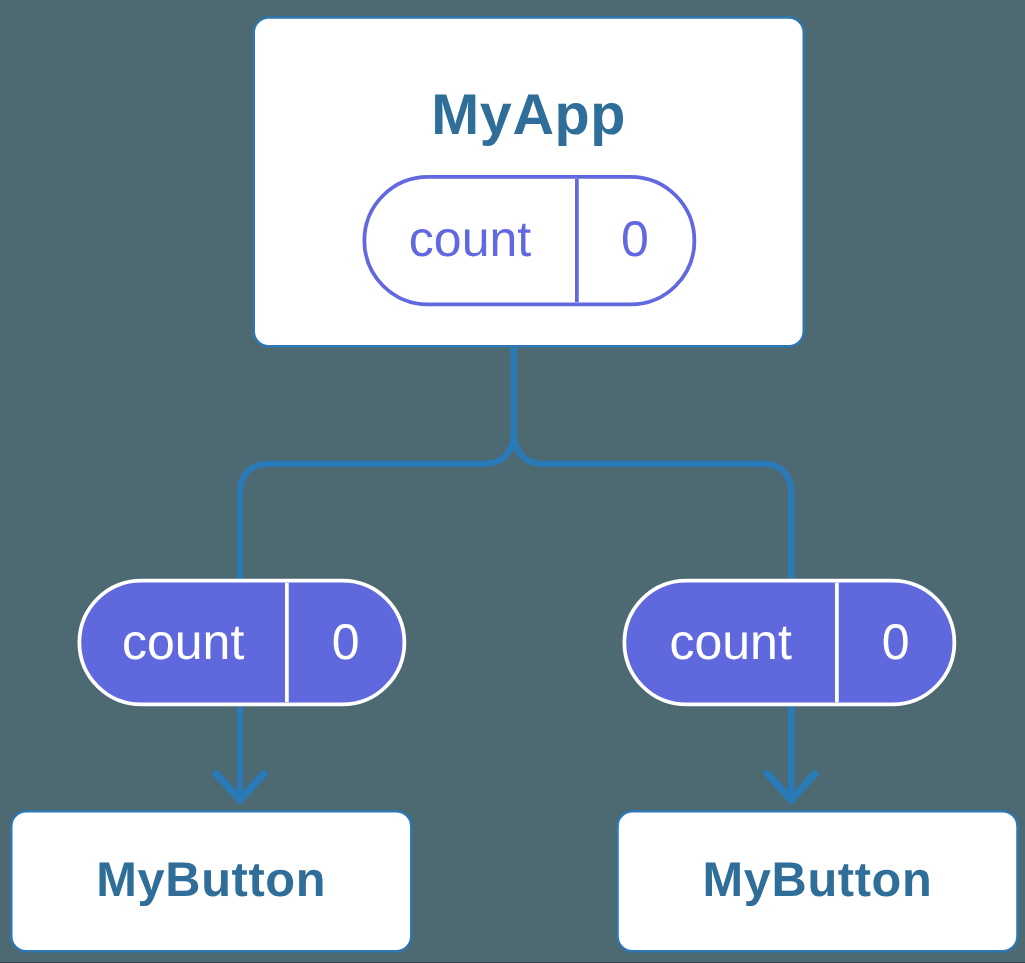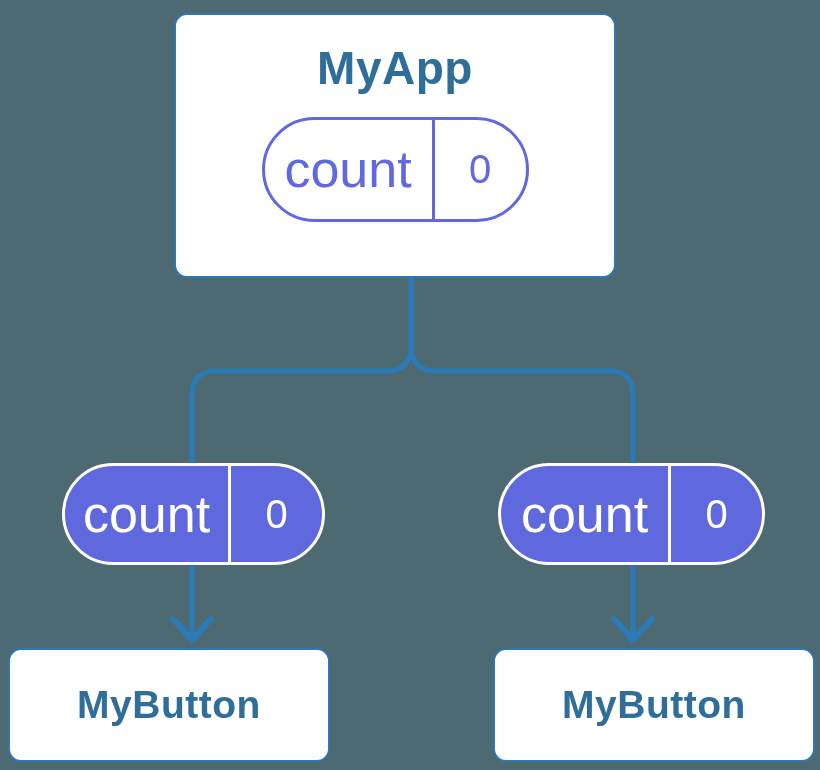--- a/index.html
+++ b/index.html
@@ -32,48 +32,48 @@
   }
 
   .card {
     position: absolute;
     background: var(--card-bg);
     border: 2px solid var(--card-border);
     border-radius: 13px;
   }
 
   .app-card {
-    left: 174px; top: 13px;
+    left: 202px; top: 13px;
     width: 442px; height: 265px;
     display: flex;
     flex-direction: column;
     align-items: center;
     justify-content: flex-start;
-    padding-top: 28px;
+    padding-top: 51px;
   }
   .app-title {
     color: var(--title-color);
     font-size: 46px;
     font-weight: 700;
     letter-spacing: 0.5px;
     line-height: 1.1;
   }
 
   .pill {
     display: flex;
     align-items: stretch;
     border-radius: 999px;
     overflow: hidden;
   }
   .pill .seg-label {
     flex: 1;
     display: flex;
     align-items: center;
     justify-content: center;
-    font-size: 52px;
+    font-size: 40px;
   }
   .pill .seg-value {
     width: 94px;
     display: flex;
     align-items: center;
     justify-content: center;
     font-size: 40px;
   }
 
   .pill-outline {

